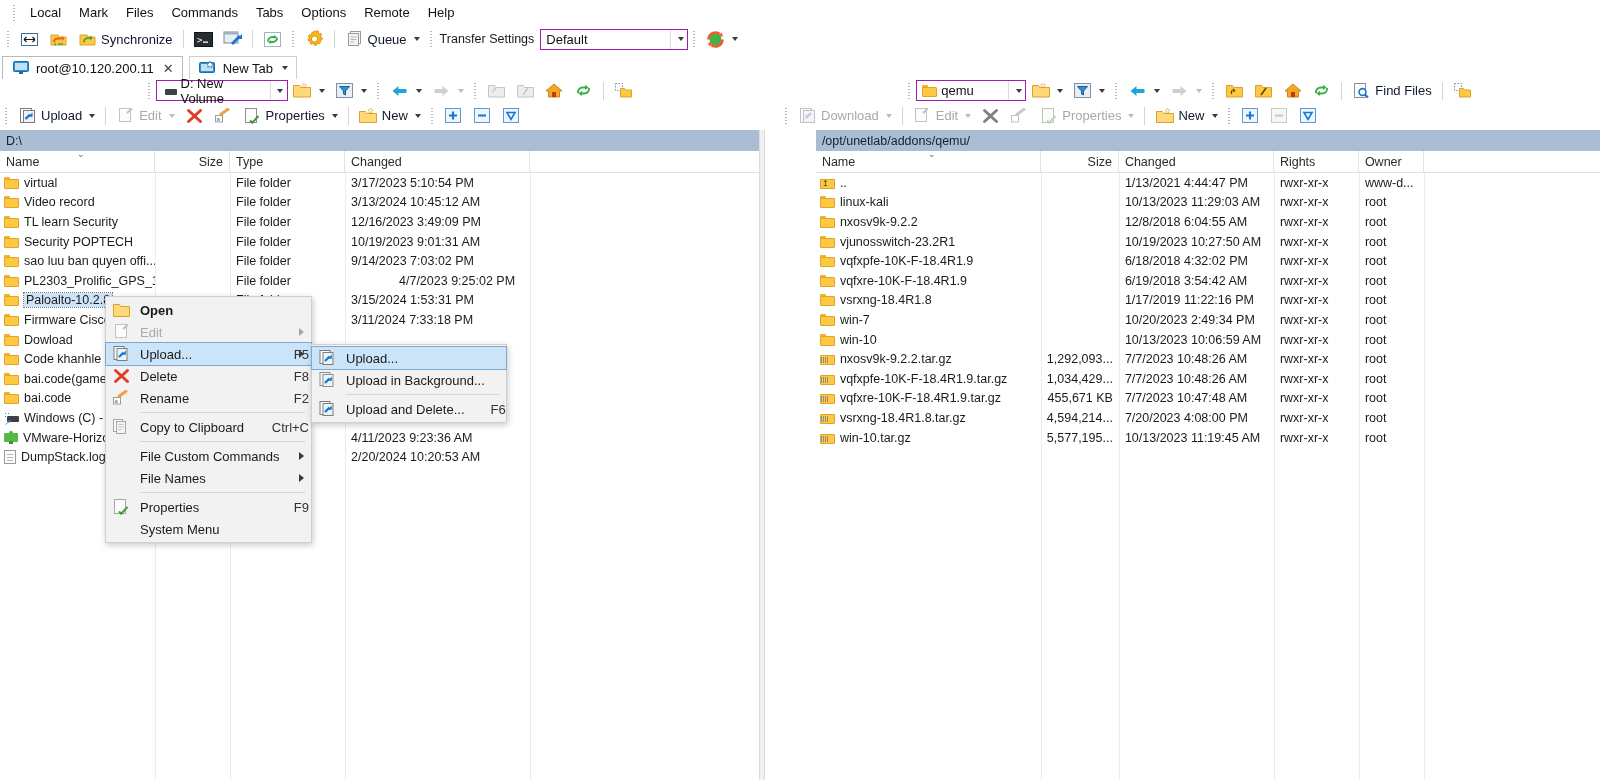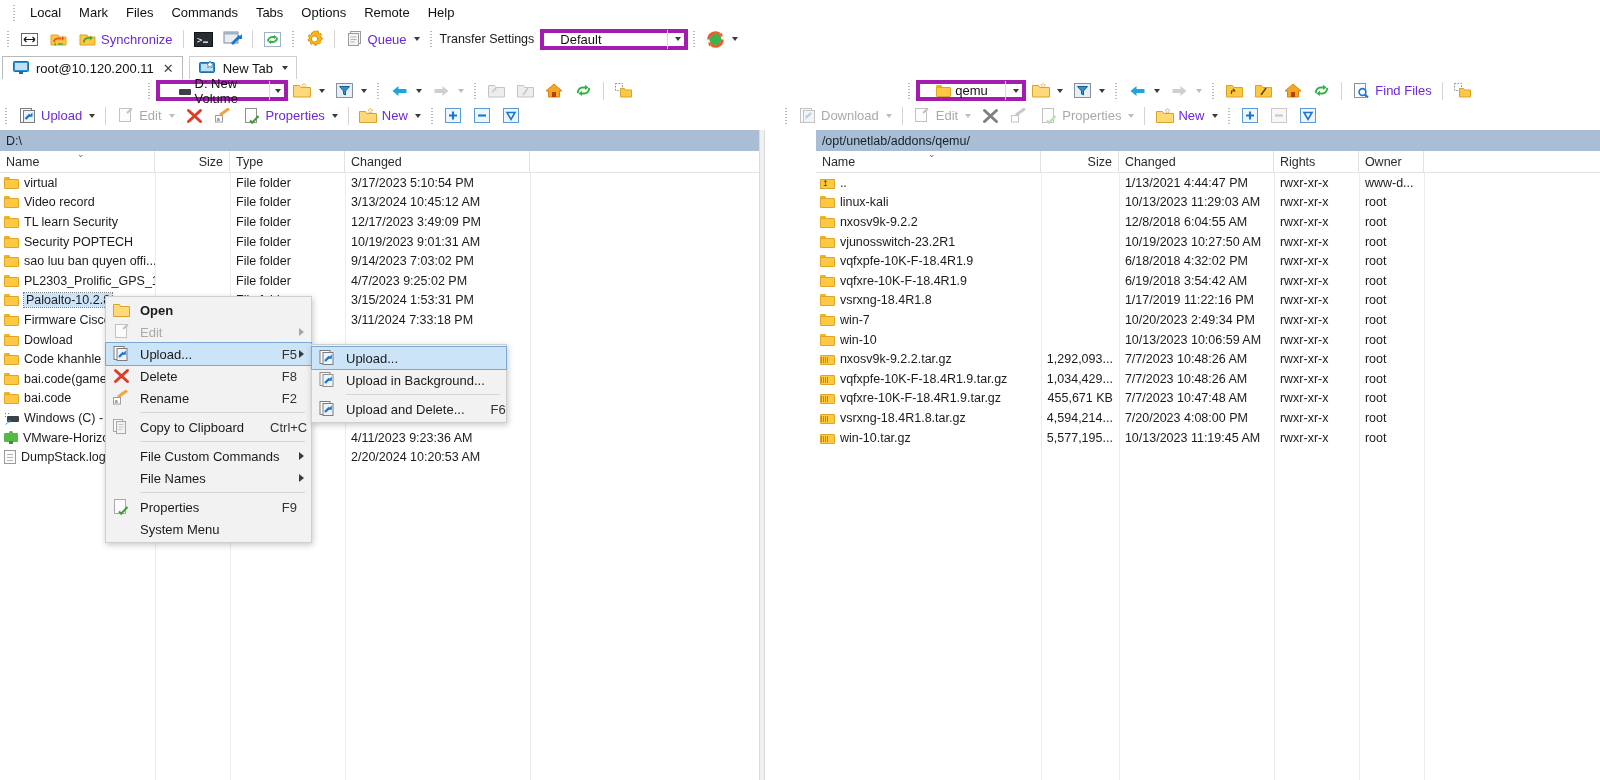--- a/index.html
+++ b/index.html
@@ -29,27 +29,27 @@
   .toolbar {
     height: 28px;
     display:flex; align-items:center;
     background:#ffffff;
     padding-left: 2px;
   }
   .grip { width:7px; height:18px; margin:0 3px; position:relative; }
   .grip::before{ content:""; position:absolute; left:2px; top:1px; width:2px; height:16px;
     background-image: repeating-linear-gradient(to bottom, #b9b9b9 0 1px, transparent 1px 3px); }
   .tb-btn { display:flex; align-items:center; gap:4px; padding:2px 4px; height:24px; cursor:default; border:1px solid transparent;}
-  .tb-btn .lbl { font-size:13px; color:#6d28d9; }
+  .tb-btn .lbl { font-size:13px; color:#0f172a; }
   .vsep { width:1px; height:18px; background:#d4d4d4; margin:0 5px; }
   .caret { width:0;height:0;border-left:3.5px solid transparent;border-right:3.5px solid transparent;border-top:4px solid #3a3a3a; margin-left:3px;}
   .caret.dim { border-top-color:#bdbdbd; }
   .combo {
-    height:21px; border:4px solid #a21caf; background:#fff; display:flex; align-items:center;
-    padding:0 0 0 16px; font-size:13px; color:#111; position:relative;
+    height:21px; border:1px solid #a21caf; background:#fff; display:flex; align-items:center;
+    padding:0 0 0 5px; font-size:13px; color:#111; position:relative;
   }
   .combo .cbtn { width:17px; height:19px; display:flex;align-items:center;justify-content:center; margin-left:auto; border-left:1px solid #dcdcdc;}
 
   
   .tabbar { height:25px; display:flex; align-items:flex-end; background:#ffffff; padding-left:2px; }
   .tab {
     height:23px; display:flex; align-items:center; gap:6px;
     padding:0 8px; font-size:13px; color:#111;
     border:1px solid #cfcfcf; border-bottom:none; background:#fff;
     position:relative; top:1px;
@@ -130,21 +130,21 @@
 
   
   .ctxmenu {
     position:absolute; background:#f2f2f2; border:1px solid #cfcfcf;
     box-shadow: 1px 2px 6px rgba(0,0,0,0.22);
     padding:2px 0; font-size:13px; z-index:50;
   }
   .ctxmenu .gutter { position:absolute; left:1px; top:1px; bottom:1px; width:28px; background:#f2f2f2; }
   .ctxitem {
     position:relative; height:22px; display:flex; align-items:center;
-    padding-left:34px; padding-right:14px; color:#1a1a1a; cursor:default; white-space:nowrap;
+    padding-left:34px; padding-right:2px; color:#1a1a1a; cursor:default; white-space:nowrap;
   }
   .ctxitem .ikon { position:absolute; left:7px; top:3px; width:17px; height:16px;}
   .ctxitem .accel { margin-left:auto; padding-left:26px; color:#333; }
   .ctxitem .subarrow { position:absolute; right:7px; top:7px; width:0;height:0;
     border-top:4px solid transparent;border-bottom:4px solid transparent;border-left:5px solid #3a3a3a;}
   .ctxitem.dis, .ctxitem.dis .accel { color:#a6a6a6; }
   .ctxitem.dis .subarrow { border-left-color:#a6a6a6; }
   .ctxitem.hl { background:#cce4f7; outline:1px solid #7aa9d6; }
   .ctxitem.bold { font-weight:bold; }
   .ctxsep { height:1px; background:#d6d6d6; margin:3px 6px 3px 34px; }
@@ -748,21 +748,21 @@
           <div class="row">
             <div class="c name " style="width: 155px;">
               <span class="ic folder">
                 <i class="tabpc"></i>
                 <i class="body"></i>
               </span>
               <span class="nm">TL learn Security</span>
             </div>
             <div class="c num" style="width: 75px;"></div>
             <div class="c " style="width: 115px;">File folder</div>
-            <div class="c " style="width: 185px;">12/17/2023 3:49:09 PM</div>
+            <div class="c " style="width: 185px;">12/16/2023 3:49:09 PM</div>
           </div>
           <div class="row">
             <div class="c name " style="width: 155px;">
               <span class="ic folder">
                 <i class="tabpc"></i>
                 <i class="body"></i>
               </span>
               <span class="nm">Security POPTECH</span>
             </div>
             <div class="c num" style="width: 75px;"></div>
@@ -784,21 +784,21 @@
           <div class="row">
             <div class="c name " style="width: 155px;">
               <span class="ic folder">
                 <i class="tabpc"></i>
                 <i class="body"></i>
               </span>
               <span class="nm">PL2303_Prolific_GPS_1...</span>
             </div>
             <div class="c num" style="width: 75px;"></div>
             <div class="c " style="width: 115px;">File folder</div>
-            <div class="c " style="width: 185px;">4/7/2023 9:25:02 PM</div>
+            <div class="c " style="width: 185px; margin-left: 48px;">4/7/2023 9:25:02 PM</div>
           </div>
           <div class="row sel">
             <div class="c name " style="width: 155px;">
               <span class="ic folder">
                 <i class="tabpc"></i>
                 <i class="body"></i>
               </span>
               <span class="nm">Paloalto-10.2.8</span>
             </div>
             <div class="c num" style="width: 75px;"></div>

